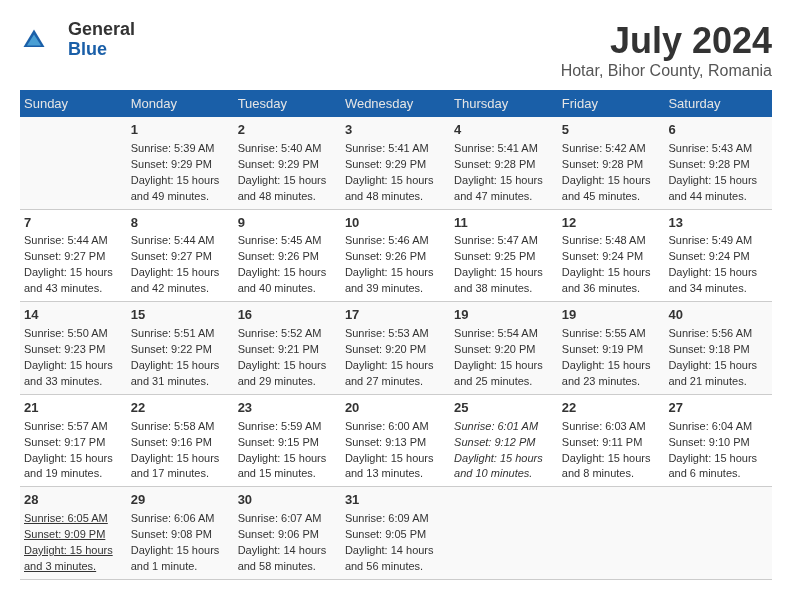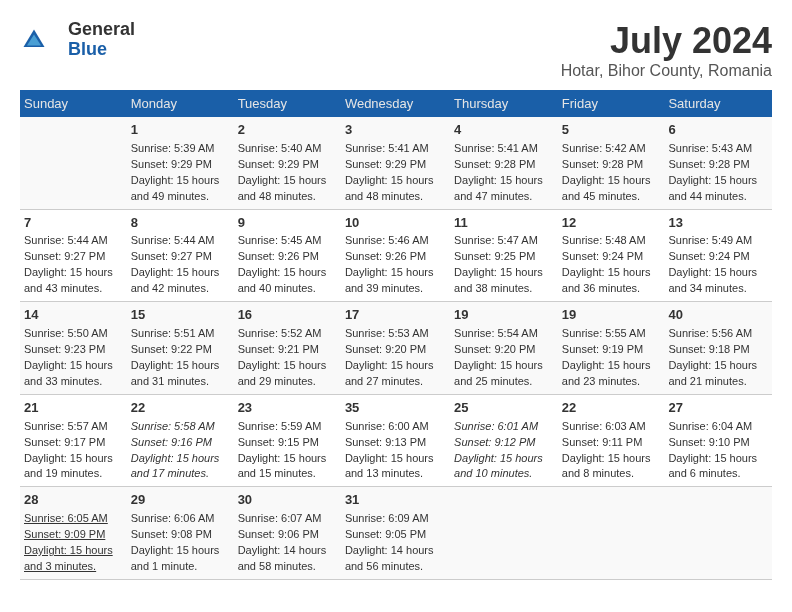--- a/index.html
+++ b/index.html
@@ -210,29 +210,29 @@
         <td><span class="day-num">40</span><span class="day-info" style="white-space: pre-line;">Sunrise: 5:56 AM
 Sunset: 9:18 PM
 Daylight: 15 hours
 and 21 minutes.</span></td>
       </tr>
       <tr>
         <td><span class="day-num">21</span><span class="day-info" style="white-space: pre-line;">Sunrise: 5:57 AM
 Sunset: 9:17 PM
 Daylight: 15 hours
 and 19 minutes.</span></td>
-        <td><span class="day-num">22</span><span class="day-info" style="white-space: pre-line; font-style: italic;">Sunrise: 5:58 AM
+        <td><span class="day-num">22</span><span class="day-info" style="white-space: pre-line;">Sunrise: 5:58 AM
 Sunset: 9:16 PM
 Daylight: 15 hours
 and 17 minutes.</span></td>
         <td><span class="day-num">23</span><span class="day-info" style="white-space: pre-line;">Sunrise: 5:59 AM
 Sunset: 9:15 PM
 Daylight: 15 hours
 and 15 minutes.</span></td>
-        <td><span class="day-num">35</span><span class="day-info" style="white-space: pre-line;">Sunrise: 6:00 AM
+        <td><span class="day-num">20</span><span class="day-info" style="white-space: pre-line;">Sunrise: 6:00 AM
 Sunset: 9:13 PM
 Daylight: 15 hours
 and 13 minutes.</span></td>
         <td><span class="day-num">25</span><span class="day-info" style="white-space: pre-line; font-style: italic;">Sunrise: 6:01 AM
 Sunset: 9:12 PM
 Daylight: 15 hours
 and 10 minutes.</span></td>
         <td><span class="day-num">22</span><span class="day-info" style="white-space: pre-line;">Sunrise: 6:03 AM
 Sunset: 9:11 PM
 Daylight: 15 hours

